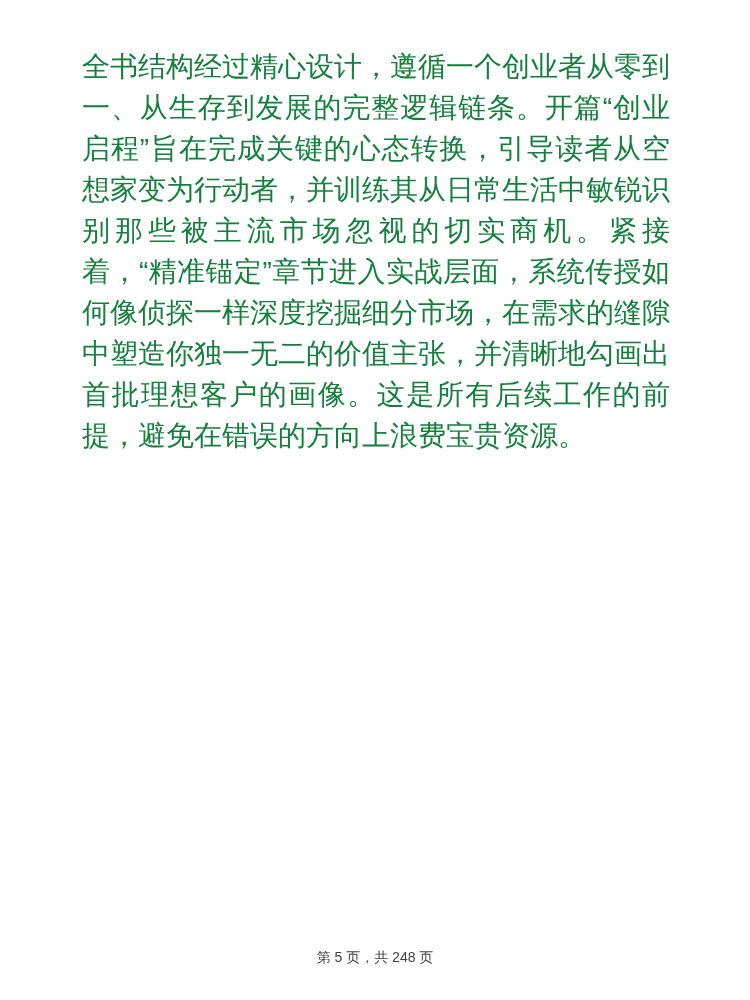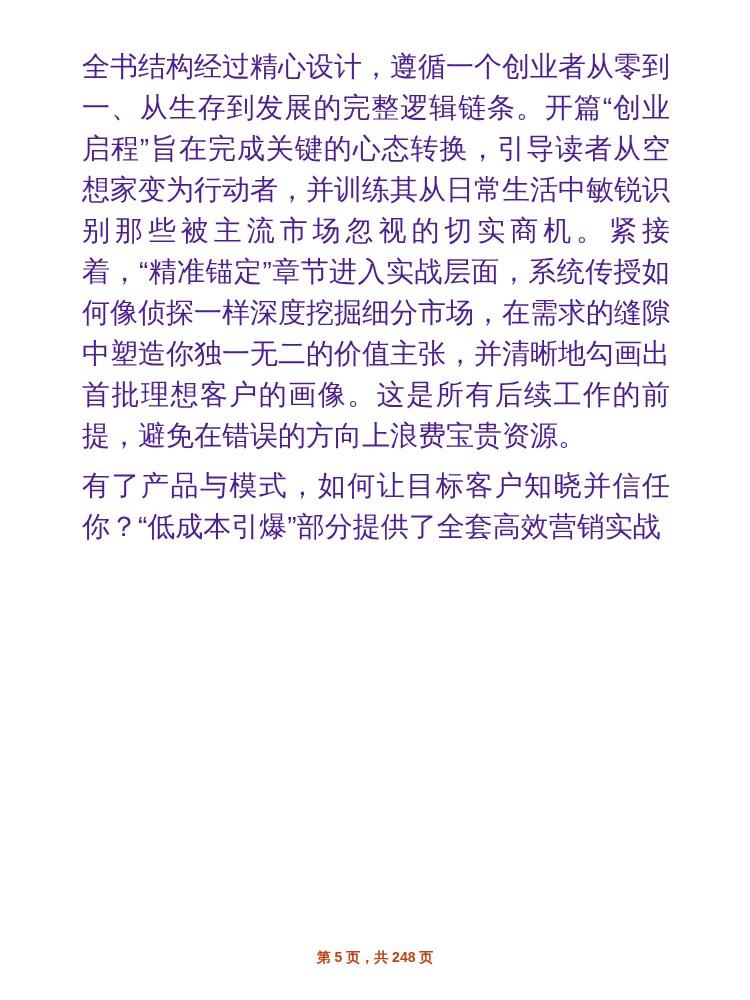--- a/index.html
+++ b/index.html
@@ -18,40 +18,38 @@
   .content {
     position: absolute;
     left: 82px;
     top: 46px;
     width: 588px;
   }
   .content p {
     margin: 0 0 9px 0;
     font-size: 28px;
     line-height: 41px;
-    color: #4c1d95;
+    color: #15803d;
     text-align: justify;
     text-justify: inter-ideograph;
     word-break: break-all;
     letter-spacing: 0px;
   }
   .footer {
     position: absolute;
     left: 0;
     right: 0;
     top: 948px;
     text-align: center;
     font-size: 14px;
     line-height: 18px;
-    color: #c2410c;
-    font-weight: bold;
+    color: #404040;
   }
 </style>
 </head>
 <body>
 
 <div class="page">
   <div class="content">
     <p>全书结构经过精心设计，遵循一个创业者从零到一、从生存到发展的完整逻辑链条。开篇“创业启程”旨在完成关键的心态转换，引导读者从空想家变为行动者，并训练其从日常生活中敏锐识别那些被主流市场忽视的切实商机。紧接着，“精准锚定”章节进入实战层面，系统传授如何像侦探一样深度挖掘细分市场，在需求的缝隙中塑造你独一无二的价值主张，并清晰地勾画出首批理想客户的画像。这是所有后续工作的前提，避免在错误的方向上浪费宝贵资源。</p>
-    <p>有了产品与模式，如何让目标客户知晓并信任你？“低成本引爆”部分提供了全套高效营销实战</p>
   </div>
   <div class="footer">第 5 页，共 248 页</div>
 </div>
 
 </body></html>

